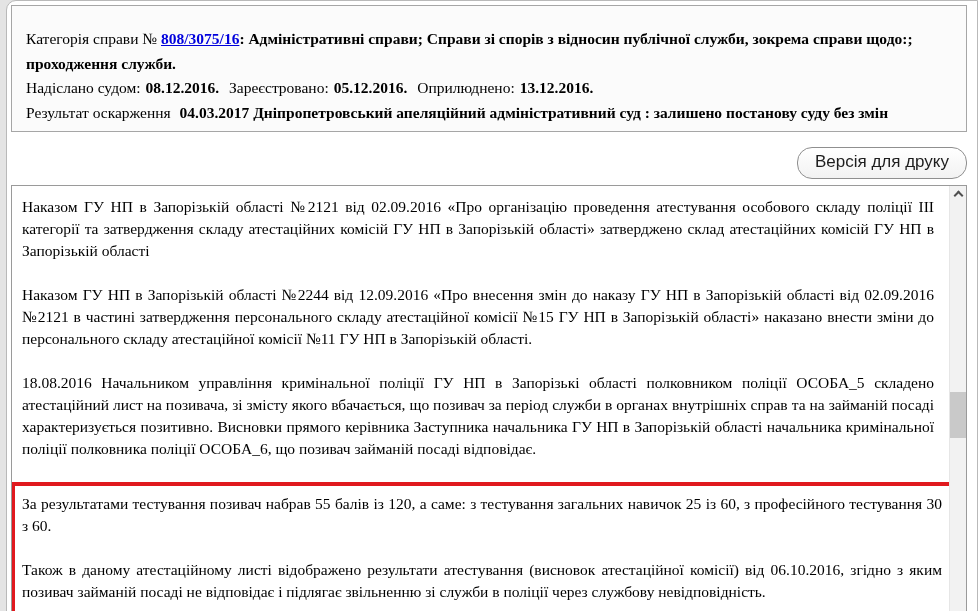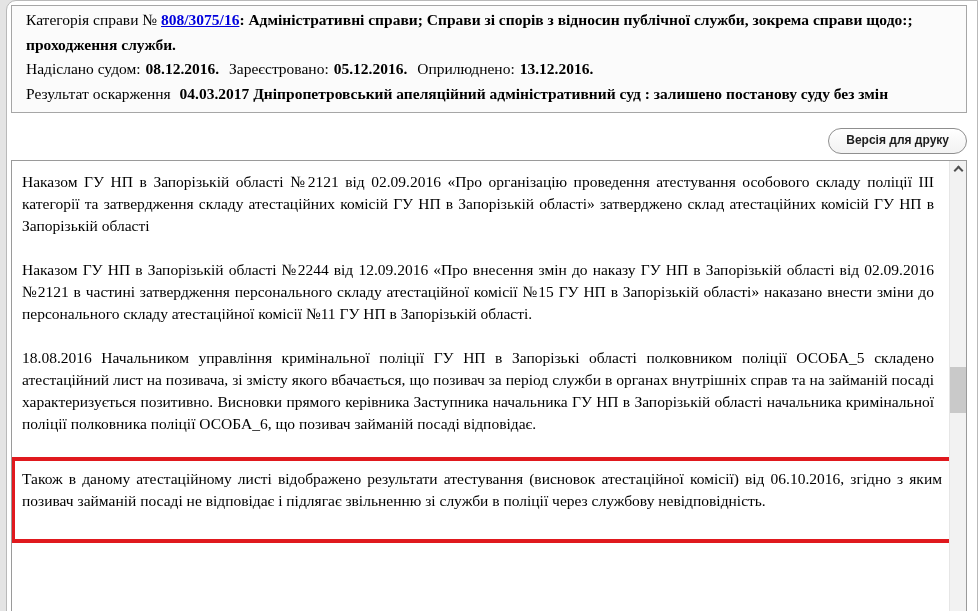--- a/index.html
+++ b/index.html
@@ -13,43 +13,43 @@
     position:absolute; left:6px; top:0; width:972px; height:700px;
     background:#ffffff;
     border:1px solid #b9b9b9;
     border-radius:10px 0 0 0;
     padding:4px 10px 0 4px;
   }
   
   .case-info {
     border:1px solid #a6a6a6;
     background:#fbfbfb;
-    padding:2px 14px 6px 14px;
+    padding:21px 14px 6px 14px;
     font-size:15.5px;
     line-height:24.5px;
   }
   .case-info .row { text-align:left; }
   .bold { font-weight:bold; }
   a.case-link {
     color:#0000dd;
     font-weight:bold;
     text-decoration:underline;
     cursor:pointer;
   }
   .pair { white-space:nowrap; }
   .pair .val { margin-left:5px; }
   .pair + .pair { margin-left:6px; }
   .lbl-gap { margin-left:5px; }
   
   .button-row { text-align:right; margin:15px 0 6px 0; }
   .print-btn {
     display:inline-block;
     font-family:"Liberation Sans", sans-serif;
-    font-size:12px;
-    font-weight:bold;
+    font-size:17px;
+    font-weight:normal;
     color:#1d1d1d;
     background:linear-gradient(#ffffff,#f2f2f2);
     border:1px solid #8f8f8f;
     border-radius:15px;
     padding:4px 17px 6px 17px;
     cursor:pointer;
   }
   
   .doc-box {
     position:relative;
@@ -119,20 +119,21 @@
   <div class="button-row">
     <span class="print-btn">Версія для друку</span>
   </div>
 
   <div class="doc-box">
     <div class="doc-content">
       <p>Наказом ГУ НП в Запорізькій області №2121 від 02.09.2016 «Про організацію проведення атестування особового складу поліції ІІІ категорії та затвердження складу атестаційних комісій ГУ НП в Запорізькій області» затверджено склад атестаційних комісій ГУ НП в Запорізькій області</p>
       <p>Наказом ГУ НП в Запорізькій області №2244 від 12.09.2016 «Про внесення змін до наказу ГУ НП в Запорізькій області від 02.09.2016 №2121 в частині затвердження персонального складу атестаційної комісії №15 ГУ НП в Запорізькій області» наказано внести зміни до персонального складу атестаційної комісії №11 ГУ НП в Запорізькій області.</p>
       <p>18.08.2016 Начальником управління кримінальної поліції ГУ НП в Запорізькі області полковником поліції ОСОБА_5 складено атестаційний лист на позивача, зі змісту якого вбачається, що позивач за період служби в органах внутрішніх справ та на займаній посаді характеризується позитивно. Висновки прямого керівника Заступника начальника ГУ НП в Запорізькій області начальника кримінальної поліції полковника поліції ОСОБА_6, що позивач займаній посаді відповідає.</p>
       <div class="hl-box">
+        <p>За результатами тестування позивач набрав 55 балів із 120, а саме: з тестування загальних навичок 25 із 60, з професійного тестування 30 з 60.</p>
         <p>Також в даному атестаційному листі відображено результати атестування (висновок атестаційної комісії) від 06.10.2016, згідно з яким позивач займаній посаді не відповідає і підлягає звільненню зі служби в поліції через службову невідповідність.</p>
       </div>
 
     </div>
     <div class="scrollbar">
       <div class="scroll-up">
         <span class="chevron-up"></span>
       </div>
       <div class="scroll-thumb"></div>
     </div>

